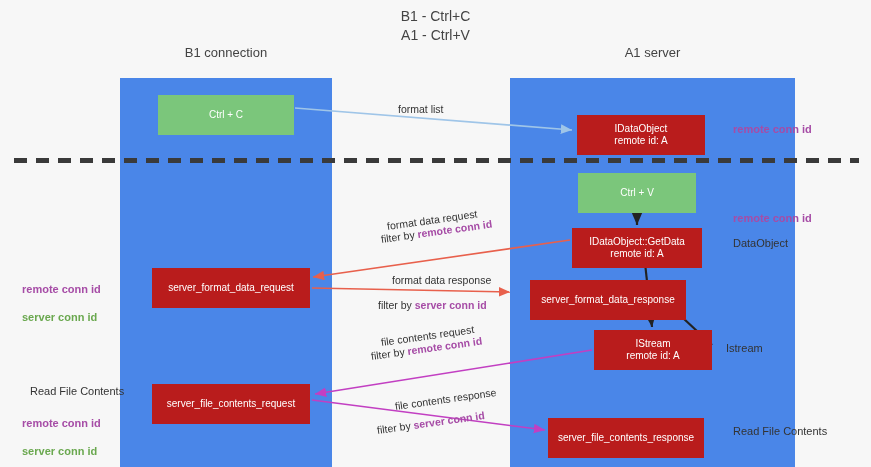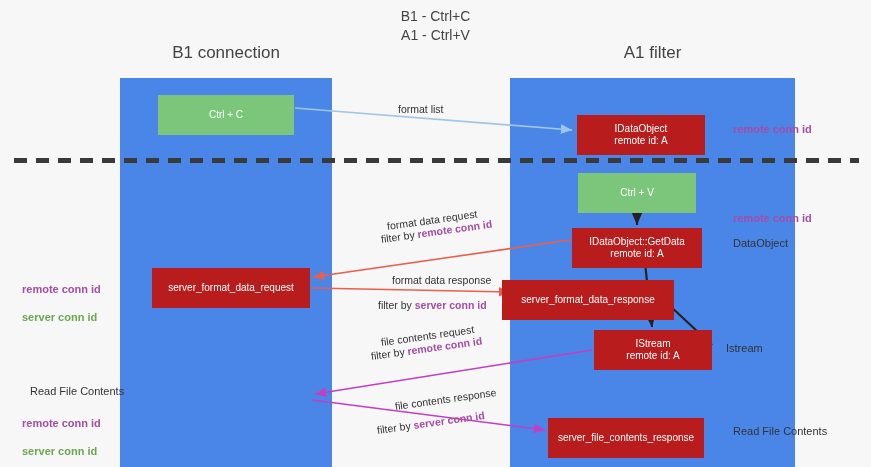--- a/index.html
+++ b/index.html
@@ -12,21 +12,21 @@
   #stage{position:absolute;left:0;top:0;width:871px;height:467px;}
 
   
   .lane{position:absolute;background:#4a86e8;}
   #lane-b1{left:120px;top:78px;width:212px;height:389px;}
   #lane-a1{left:510px;top:78px;width:285px;height:389px;}
 
   
   .lane-head{
     position:absolute;text-align:center;color:#434343;
-    font-size:17px;line-height:13px;
+    font-size:13px;line-height:13px;
   }
   #head-b1{left:120px;top:46px;width:212px;}
   #head-a1{left:510px;top:46px;width:285px;}
 
   
   #title{
     position:absolute;left:0;top:7px;width:871px;text-align:center;
     color:#444;font-size:14px;line-height:19px;white-space:pre-line;
   }
 
@@ -38,21 +38,21 @@
     white-space:pre-line;padding:20px 4px;
   }
   .green{background:#7bc67b;}
   .orange{background:#b91c1c;}
 
   #box-ctrlc{left:158px;top:95px;width:136px;height:26px;}
   #box-idataobject{left:577px;top:115px;width:128px;height:32px;}
   #box-ctrlv{left:578px;top:173px;width:118px;height:24px;}
   #box-getdata{left:572px;top:228px;width:130px;height:23px;}
   #box-fmt-req{left:152px;top:268px;width:158px;height:24px;}
-  #box-fmt-resp{left:502px;top:280px;width:172px;height:24px;}
+  #box-fmt-resp{left:530px;top:280px;width:156px;height:24px;}
   #box-istream{left:594px;top:330px;width:118px;height:32px;}
   #box-file-req{left:152px;top:384px;width:158px;height:24px;}
   #box-file-resp{left:548px;top:418px;width:156px;height:24px;}
 
   
   .side{position:absolute;font-size:11px;line-height:14px;white-space:pre-line;}
   .purple{color:#a64ca6;font-weight:bold;}
   .green-t{color:#6aa84f;font-weight:bold;}
   .plain{color:#333;font-weight:normal;}
 
@@ -99,21 +99,21 @@
 
   <div id="title">B1 - Ctrl+C
 A1 - Ctrl+V</div>
 
   <div class="lane" id="lane-b1"></div>
   <div class="lane" id="lane-a1"></div>
 
   <div class="lane-head" id="head-b1">B1
 connection</div>
   <div class="lane-head" id="head-a1">A1
-filter</div>
+server</div>
 
   <svg class="arrows">
     <defs>
       <marker id="ar-blue" markerWidth="8" markerHeight="8" refX="7" refY="3" orient="auto">
         <path d="M0,0 L7,3 L0,6 z" fill="#9fc5e8"></path>
       </marker>
       <marker id="ar-red" markerWidth="8" markerHeight="8" refX="7" refY="3" orient="auto">
         <path d="M0,0 L7,3 L0,6 z" fill="#e8604c"></path>
       </marker>
       <marker id="ar-mag" markerWidth="8" markerHeight="8" refX="7" refY="3" orient="auto">
@@ -146,20 +146,21 @@
   <div class="box green" id="box-ctrlc">Ctrl + C</div>
   <div class="box orange" id="box-idataobject">IDataObject
 remote id: A</div>
   <div class="box green" id="box-ctrlv">Ctrl + V</div>
   <div class="box orange" id="box-getdata">IDataObject::GetData
 remote id: A</div>
   <div class="box orange" id="box-fmt-req">server_format_data_request</div>
   <div class="box orange" id="box-fmt-resp">server_format_data_response</div>
   <div class="box orange" id="box-istream">IStream
 remote id: A</div>
+  <div class="box orange" id="box-file-req">server_file_contents_request</div>
   <div class="box orange" id="box-file-resp">server_file_contents_response</div>
 
   <div class="side purple" id="lbl-r1">remote conn id</div>
   <div class="side purple" id="lbl-r2">remote conn id</div>
   <div class="side plain" id="lbl-dataobject">DataObject</div>
   <div class="side plain" id="lbl-istream">Istream</div>
   <div class="side plain" id="lbl-write">Read File Contents</div>
 
   <div class="side" id="lbl-l1">
     <div class="purple">remote conn id</div>

